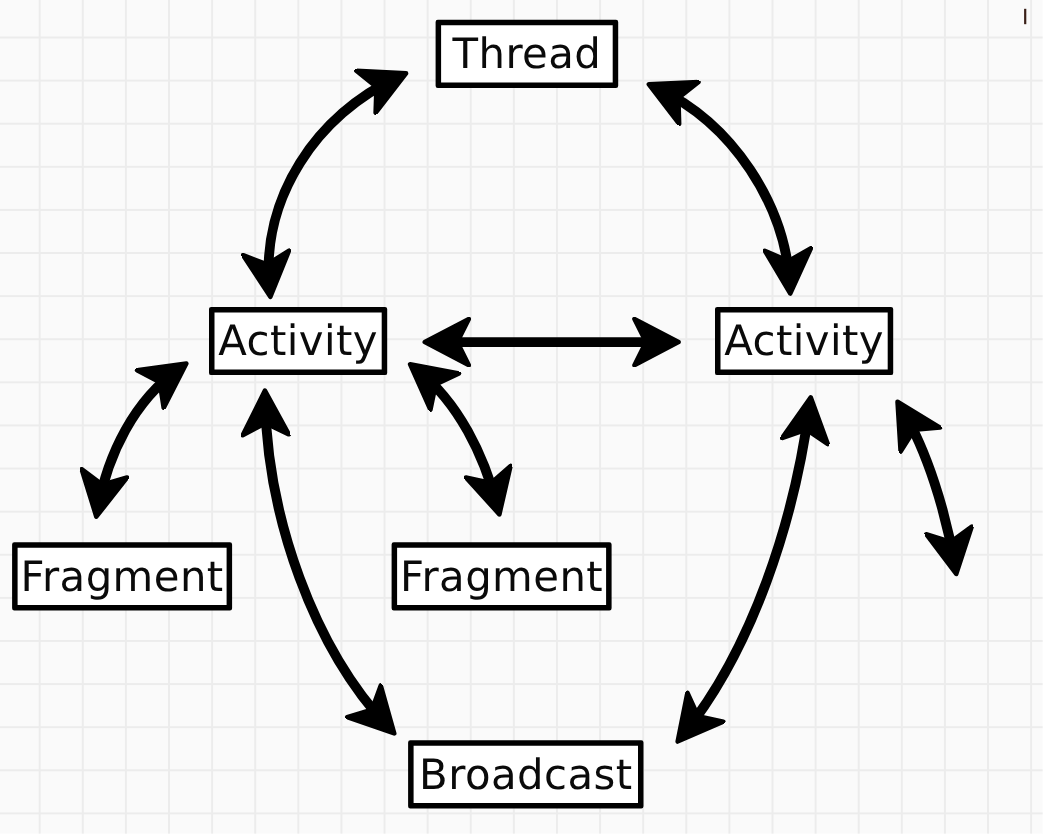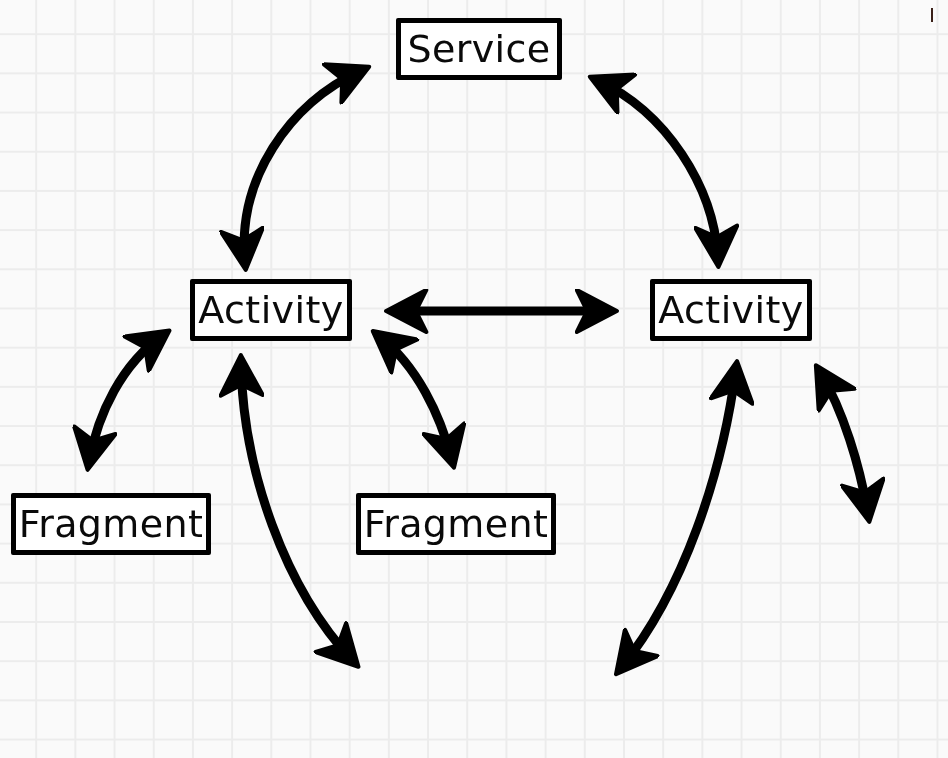--- a/index.html
+++ b/index.html
@@ -81,36 +81,39 @@
 
       <path d="M 241 363 C 243 470 285 589 353 661"></path>
 
       <path d="M 736 369 C 722 474 684 590 621 668"></path>
 
       <path d="M 820 372 C 843 410 860 466 868 514"></path>
     </g>
   </svg>
 
   <div class="node-box" style="left:396px; top:18px; width:166px; height:62px;">
-    <span class="node-label">Service</span>
+    <span class="node-label">Thread</span>
   </div>
 
   <div class="node-box" style="left:190px; top:279px; width:162px; height:62px;">
     <span class="node-label">Activity</span>
   </div>
 
   <div class="node-box" style="left:650px; top:279px; width:162px; height:62px;">
     <span class="node-label">Activity</span>
   </div>
 
   <div class="node-box" style="left:11px; top:493px; width:200px; height:62px;">
     <span class="node-label">Fragment</span>
   </div>
 
   <div class="node-box" style="left:356px; top:493px; width:200px; height:62px;">
     <span class="node-label">Fragment</span>
   </div>
 
 
+  <div class="node-box" style="left:371px; top:673px; width:214px; height:62px;">
+    <span class="node-label">Broadcast</span>
+  </div>
 
   <div class="corner-tick" style="left:931px; top:8px;"></div>
 
 </div>
 
 </body></html>

